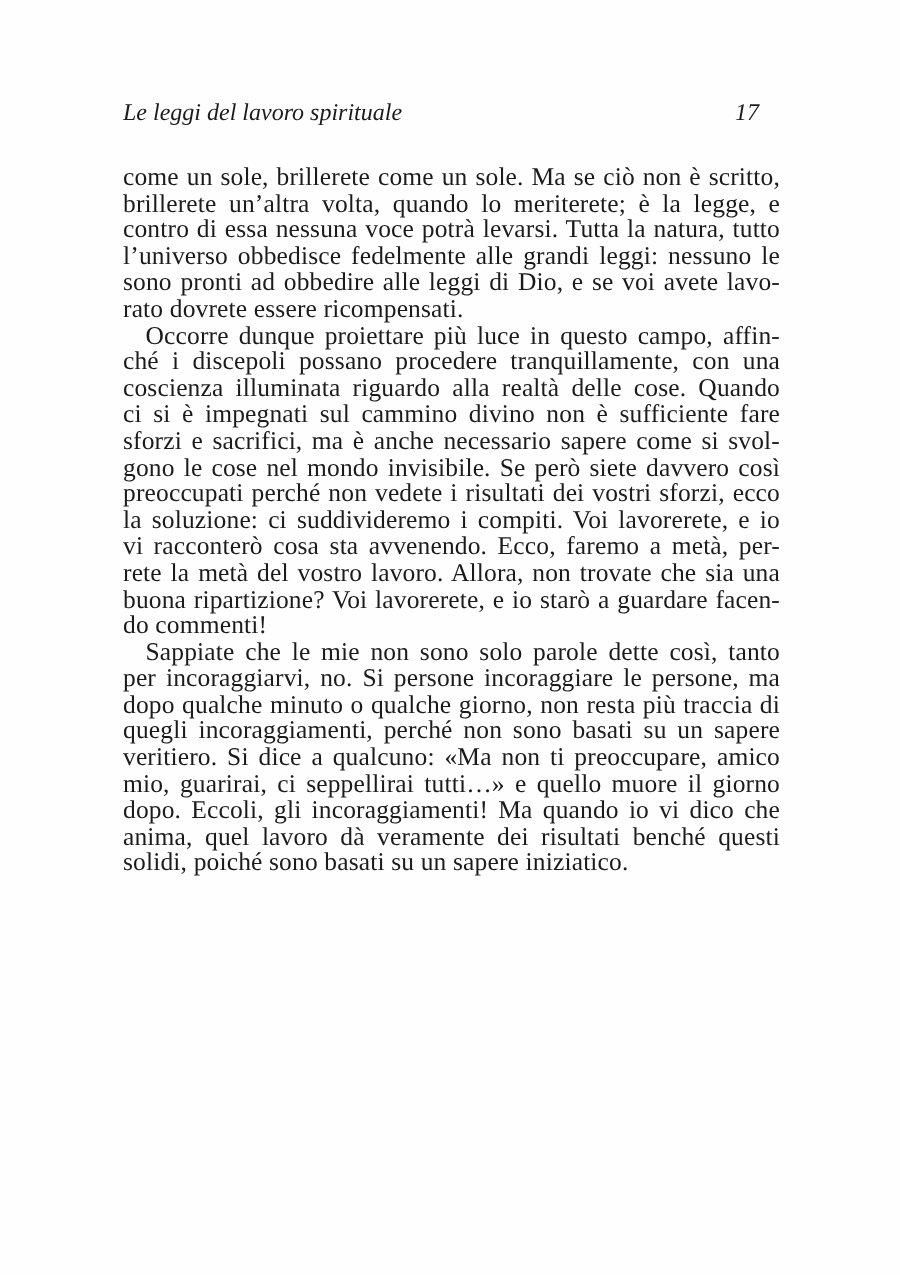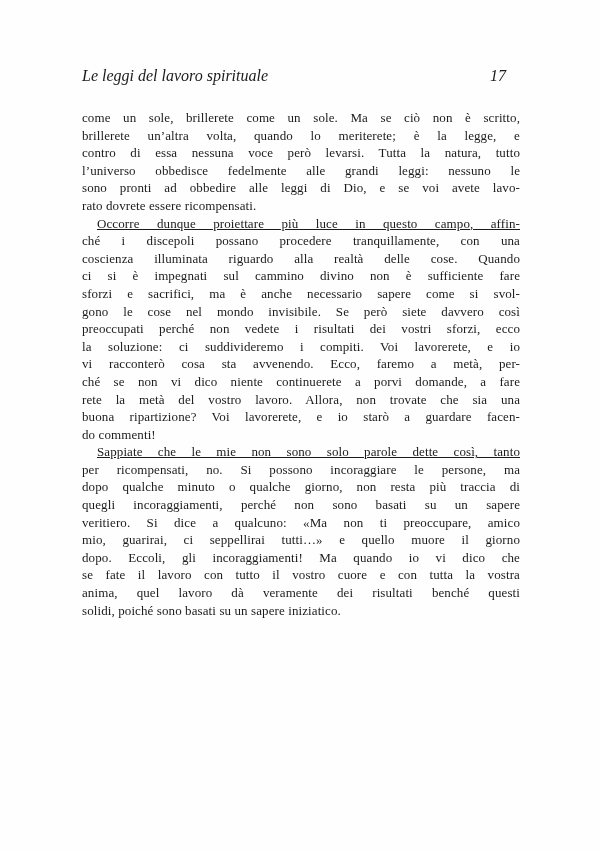--- a/index.html
+++ b/index.html
@@ -23,73 +23,71 @@
     align-items: baseline;
     font-style: italic;
     font-size: 16px;
     line-height: 19px;
     gap: 41px;
   }
   .head-page { padding-right: 14px; }
   .text-block {
     position: absolute;
     top: 109px; left: 82px; width: 438px;
-    font-size: 13px;
+    font-size: 17px;
     line-height: 17.6px;
     letter-spacing: 0.1px;
   }
   .para { margin: 0; }
   .line {
     text-align: justify;
     text-align-last: justify;
     white-space: normal;
     height: 17.6px;
     overflow: visible;
   }
-  .line.indent { text-indent: 15px; text-decoration: underline; }
+  .line.indent { text-indent: 15px; }
   .line.flush { text-align-last: left; }
 </style>
 </head>
 <body>
 
 <div class="page">
   <div class="running-head">
     <span class="head-title">Le leggi del lavoro spirituale</span>
     <span class="head-page">17</span>
   </div>
   <div class="text-block">
       <div class="para">
         <div class="line">come un sole, brillerete come un sole. Ma se ciò non è scritto,</div>
         <div class="line">brillerete un’altra volta, quando lo meriterete; è la legge, e</div>
-        <div class="line">contro di essa nessuna voce però levarsi. Tutta la natura, tutto</div>
+        <div class="line">contro di essa nessuna voce potrà levarsi. Tutta la natura, tutto</div>
         <div class="line">l’universo obbedisce fedelmente alle grandi leggi: nessuno le</div>
         <div class="line">sono pronti ad obbedire alle leggi di Dio, e se voi avete lavo-</div>
         <div class="line flush">rato dovrete essere ricompensati.</div>
       </div>
       <div class="para">
         <div class="line indent">Occorre dunque proiettare più luce in questo campo, affin-</div>
         <div class="line">ché i discepoli possano procedere tranquillamente, con una</div>
         <div class="line">coscienza illuminata riguardo alla realtà delle cose. Quando</div>
         <div class="line">ci si è impegnati sul cammino divino non è sufficiente fare</div>
         <div class="line">sforzi e sacrifici, ma è anche necessario sapere come si svol-</div>
         <div class="line">gono le cose nel mondo invisibile. Se però siete davvero così</div>
         <div class="line">preoccupati perché non vedete i risultati dei vostri sforzi, ecco</div>
         <div class="line">la soluzione: ci suddivideremo i compiti. Voi lavorerete, e io</div>
         <div class="line">vi racconterò cosa sta avvenendo. Ecco, faremo a metà, per-</div>
-        <div class="line">ché se non vi dico niente continuerete a porvi domande, a fare</div>
         <div class="line">rete la metà del vostro lavoro. Allora, non trovate che sia una</div>
         <div class="line">buona ripartizione? Voi lavorerete, e io starò a guardare facen-</div>
         <div class="line flush">do commenti!</div>
       </div>
       <div class="para">
         <div class="line indent">Sappiate che le mie non sono solo parole dette così, tanto</div>
-        <div class="line">per ricompensati, no. Si possono incoraggiare le persone, ma</div>
+        <div class="line">per incoraggiarvi, no. Si persone incoraggiare le persone, ma</div>
         <div class="line">dopo qualche minuto o qualche giorno, non resta più traccia di</div>
         <div class="line">quegli incoraggiamenti, perché non sono basati su un sapere</div>
         <div class="line">veritiero. Si dice a qualcuno: «Ma non ti preoccupare, amico</div>
         <div class="line">mio, guarirai, ci seppellirai tutti…» e quello muore il giorno</div>
         <div class="line">dopo. Eccoli, gli incoraggiamenti! Ma quando io vi dico che</div>
-        <div class="line">se fate il lavoro con tutto il vostro cuore e con tutta la vostra</div>
         <div class="line">anima, quel lavoro dà veramente dei risultati benché questi</div>
         <div class="line flush">solidi, poiché sono basati su un sapere iniziatico.</div>
       </div>
     </div>
 </div>
 
 </body></html>

